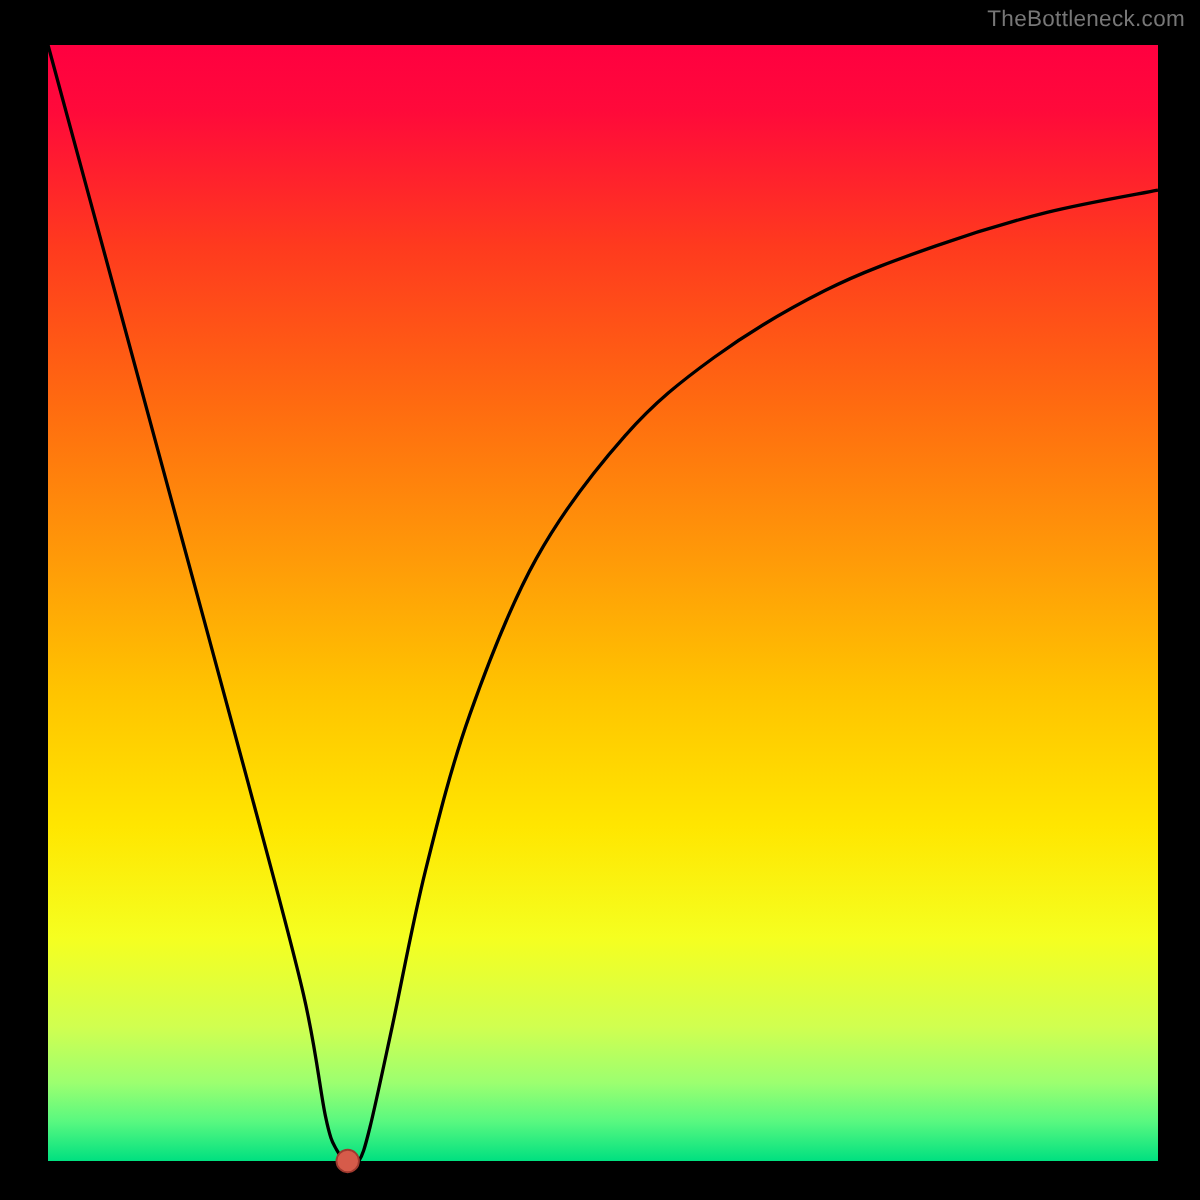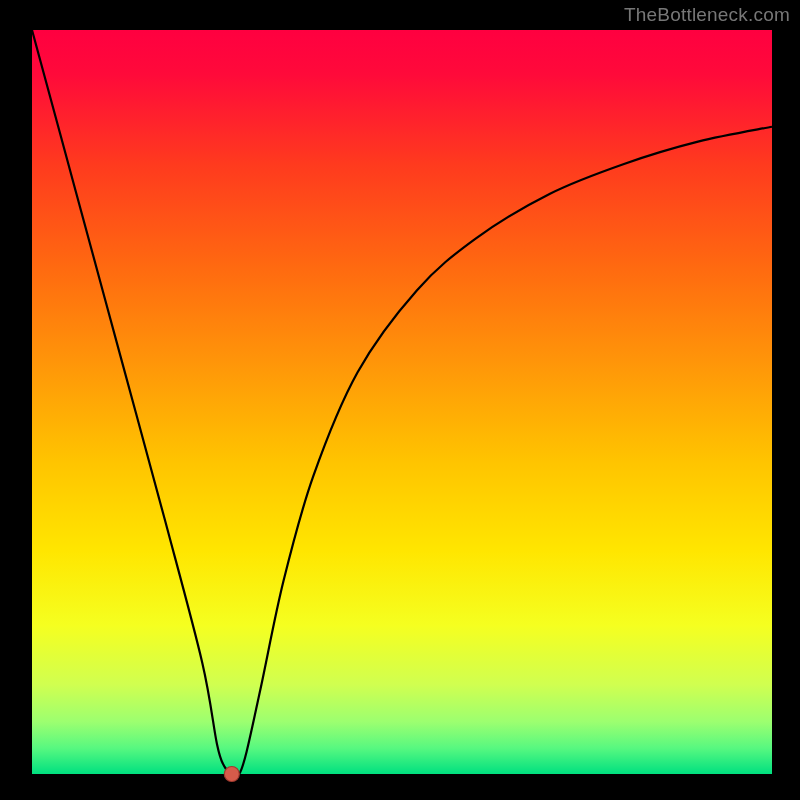--- a/index.html
+++ b/index.html
@@ -16,21 +16,21 @@
     left: 0;
     top: 0;
     width: 800px;
     height: 800px;
   }
   .watermark {
     position: absolute;
     top: 4px;
     right: 10px;
     color: #777;
-    font-size: 19px;
+    font-size: 15px;
     font-family: Arial, Helvetica, sans-serif;
     user-select: none;
     letter-spacing: 0.2px;
   }
   svg {
     position: absolute;
     left: 0;
     top: 0;
     display: block;
   }

